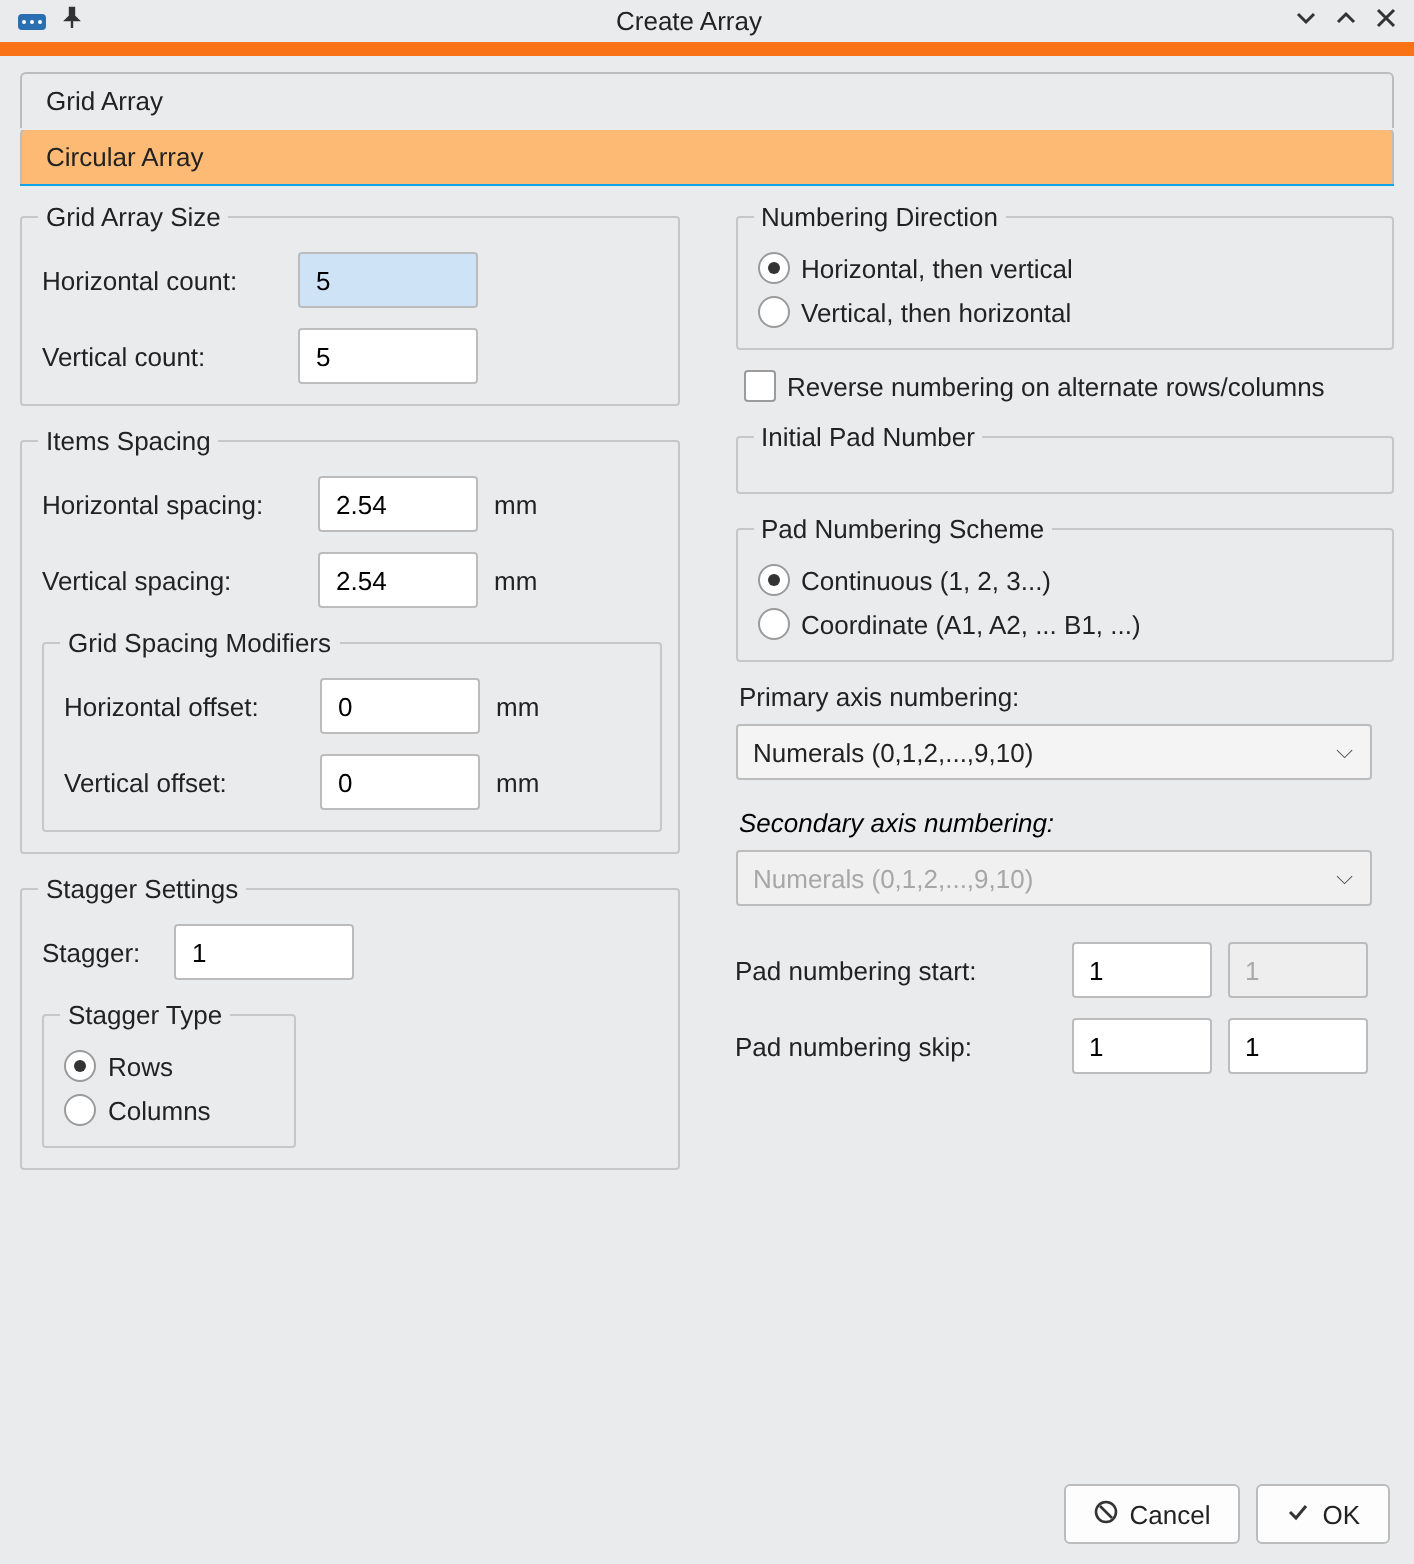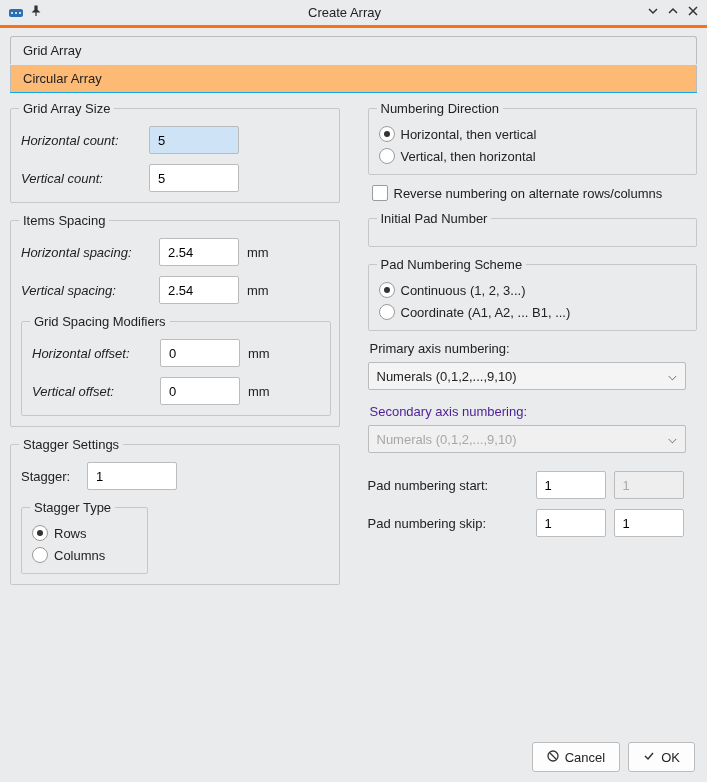--- a/index.html
+++ b/index.html
@@ -1,48 +1,48 @@
 <!DOCTYPE html>
 <html><head>
 <meta charset="utf-8">
 <style>
 * { box-sizing: border-box; margin: 0; padding: 0; }
 body { font-family: sans-serif; font-size: 13px; color: #222; background: #eaebec; width: 707px; height: 782px; overflow: hidden; }
-.titlebar { height: 28px; display: flex; align-items: center; padding: 0 8px; background: #eaebec; border-bottom: 3px solid #f97316; }
+.titlebar { height: 28px; display: flex; align-items: center; padding: 0 8px; background: #eaebec; border-bottom: 7px solid #f97316; }
 .tb-left { display: flex; gap: 6px; align-items: center; }
 .tb-title { flex: 1; text-align: center; font-size: 13px; }
 .tb-right { display: flex; gap: 8px; align-items: center; }
 .app-icon svg { display: block; }
 .content { padding: 8px 10px 0 10px; }
 .tabs { display: flex; border-bottom: 1px solid #0ea5e9; flex-direction: column; }
 .tab { padding: 6px 12px; background: #eaebec; border: 1px solid transparent; border-bottom: none; cursor: pointer; }
 .tab.active { background: #fff0; border-color: #bcbcbc; border-top-left-radius: 3px; border-top-right-radius: 3px; position: relative; }
 .tab.active::after { content:""; position:absolute; left:0; right:0; bottom:-1px; height:2px; background:#eaebec; }
 .tab.inactive { background: #fdba74; border: 1px solid #bcbcbc; border-bottom: none; border-top-left-radius: 3px; border-top-right-radius: 3px; }
 .panel-area { display: flex; gap: 28px; padding-top: 8px; }
 .col { flex: 1; min-width: 0; }
 fieldset { border: 1px solid #c7c7c7; border-radius: 2px; padding: 10px 8px 10px 8px; margin-bottom: 10px; }
 legend { padding: 0 4px; font-size: 13px; }
 .row { display: flex; align-items: center; margin-bottom: 10px; gap: 8px; }
 .row:last-child { margin-bottom: 0; }
-.lbl { width: 120px; font-style: italic; }
+.lbl { width: 120px; }
 .lbl-sm { width: 58px; }
 input[type=text] { height: 28px; padding: 0 8px; border: 1px solid #bcbcbc; border-radius: 2px; font-size: 13px; background: #fff; }
 .w90 { width: 90px; }
 .w80 { width: 80px; }
 .w70 { width: 70px; }
 .unit { width: 30px; }
 .radio-row, .check-row { display: flex; align-items: center; gap: 6px; margin-bottom: 6px; }
 .radio-row:last-child, .check-row:last-child { margin-bottom: 0; }
 .radio, .check { width: 16px; height: 16px; border: 1px solid #9b9b9b; background: #fff; flex-shrink: 0; }
 .radio { border-radius: 50%; display: flex; align-items: center; justify-content: center; }
 .radio.sel::after { content:""; width: 6px; height: 6px; border-radius: 50%; background: #333; }
 .check { border-radius: 2px; }
 .section-label { margin: 6px 0 6px 2px; }
-.section-label.disabled { color: #4c1d95; }
+.section-label.disabled { color: #000000; font-style: italic; }
 .select { height: 28px; border: 1px solid #bcbcbc; border-radius: 2px; background: #f4f4f4; display: flex; align-items: center; padding: 0 8px; justify-content: space-between; width: 318px; }
 .select.disabled { color: #a7a7a7; background: #f0f0f0; }
 .chev { font-size: 11px; color: #555; }
 .footer { position: absolute; bottom: 10px; right: 12px; display: flex; gap: 8px; }
 .btn { height: 30px; padding: 0 14px; border: 1px solid #bcbcbc; border-radius: 3px; background: #fdfdfd; display: flex; align-items: center; gap: 6px; cursor: pointer; }
 .group-inner { padding-left: 2px; }
 input.sel { background: #cfe3f7; }
 input[disabled] { background: #eee; color: #aaa; }
 </style>
 </head>

